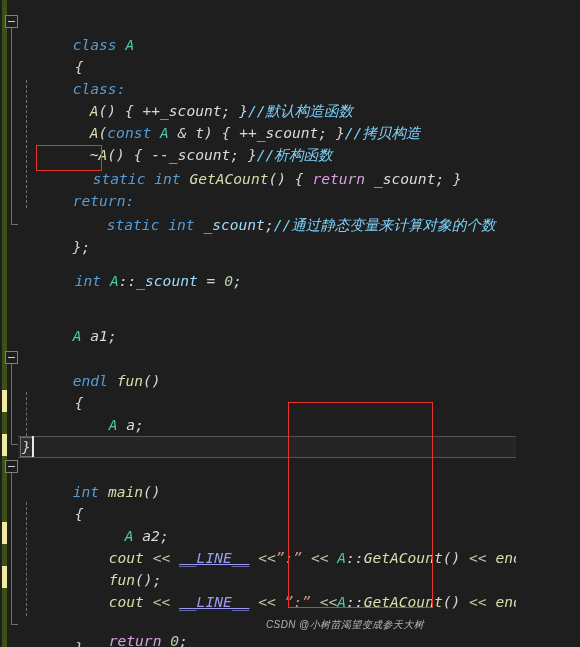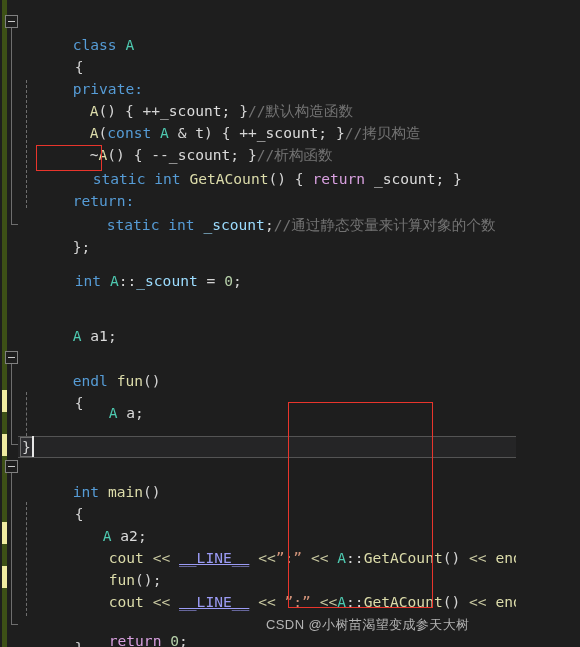--- a/index.html
+++ b/index.html
@@ -10,20 +10,21 @@
     overflow:hidden;
   }
   #editor{
     position:relative;
     width:516px;height:647px;
     background:#1e1e1e;
     color:#d4d4d4;
     font-size:14.6px;
     line-height:21.8px;
     overflow:hidden;
+    font-style:italic;
   }
   
   .changebar{position:absolute;left:2px;width:5px;}
   .cb-green{background:#3d5016;}
   .cb-yellow{background:#f0eba0;}
   
   .codearea{position:absolute;left:0;top:0;width:580px;}
   .line{
     position:relative;
     height:21.8px;
@@ -36,21 +37,21 @@
     border-top:1px solid #545454;
     border-bottom:1px solid #545454;
     box-sizing:border-box;
   }
   
   .kw{color:#569cd6;}          
   .type{color:#4ec9b0;}        
   .fn{color:#dcdcaa;}          
   .plain{color:#dcdcdc;}
   .punc{color:#d4d4d4;}
-  .cmt{color:#737373;}
+  .cmt{color:#7dd3fc;}
   .str{color:#ce9178;}
   .ret{color:#d8a0df;}         
   .num{color:#b5cea8;}
   .macro{color:#9b9bf5;text-decoration:underline;}
   .opshift{color:#c8c8a0;}
   .var{color:#9cdcfe;}
   .bracketmatch{
     background:#2d2d30;
     outline:1px solid #707070;
   }
@@ -84,21 +85,21 @@
   
   .caret{
     position:absolute;
     width:1.6px;background:#e6e6e6;
   }
   
   .watermark{
     position:absolute;
     color:#b4b4b4;
     font-family:"Liberation Sans","DejaVu Sans",sans-serif;
-    font-size:13px;
+    font-size:10px;
     letter-spacing:.4px;
     white-space:nowrap;
   }
 </style>
 </head>
 <body>
 
 <div id="editor">
 
   <div class="changebar cb-green" style="top:0px;height:390px;"></div>
@@ -131,21 +132,21 @@
 
     <div class="line" style="top:12px;position:absolute;left:20px;">
       <span class="kw">class</span><span class="punc"> </span><span class="type">A</span>
     </div>
 
     <div class="line" style="top:34px;position:absolute;left:22px;">
       <span class="punc">{</span>
     </div>
 
     <div class="line" style="top:56px;position:absolute;left:20px;">
-      <span class="kw">private:</span>
+      <span class="kw">class:</span>
     </div>
 
     <div class="line" style="top:78px;position:absolute;left:37px;">
       <span class="fn">A</span><span class="punc">() </span><span class="punc">{</span><span class="punc"> </span><span class="punc">++</span><span class="plain">_scount</span><span class="punc">;</span><span class="punc"> </span><span class="punc">}</span><span class="cmt">//默认构造函数</span>
     </div>
 
     <div class="line" style="top:100px;position:absolute;left:37px;">
       <span class="fn">A</span><span class="punc">(</span><span class="kw">const</span><span class="punc"> </span><span class="type">A</span><span class="punc"> </span><span class="punc">&amp;</span><span class="punc"> </span><span class="plain">t</span><span class="punc">)</span><span class="punc"> </span><span class="punc">{</span><span class="punc"> </span><span class="punc">++</span><span class="plain">_scount</span><span class="punc">;</span><span class="punc"> </span><span class="punc">}</span><span class="cmt">//拷贝构造</span>
     </div>
 
@@ -178,21 +179,21 @@
     </div>
 
     <div class="line" style="top:348px;position:absolute;left:20px;">
       <span class="kw">endl</span><span class="punc"> </span><span class="fn">fun</span><span class="punc">()</span>
     </div>
 
     <div class="line" style="top:370px;position:absolute;left:22px;">
       <span class="punc">{</span>
     </div>
 
-    <div class="line" style="top:380px;position:absolute;left:56px;">
+    <div class="line" style="top:392px;position:absolute;left:56px;">
       <span class="type">A</span><span class="punc"> </span><span class="plain">a</span><span class="punc">;</span>
     </div>
 
     <div class="line" style="top:414px;position:absolute;left:56px;">
       <span class="fn">cout</span><span class="punc"> </span><span class="opshift">&lt;&lt;</span><span class="macro">__LINE__</span><span class="punc"> </span><span class="opshift">&lt;&lt;</span><span class="punc"> </span><span class="str">”:”</span><span class="punc"> </span><span class="opshift">&lt;&lt;</span><span class="punc"> </span><span class="type">A</span><span class="punc">::</span><span class="fn">GetACount</span><span class="punc">() </span><span class="opshift">&lt;&lt;</span><span class="punc"> </span><span class="fn">endl</span><span class="punc">;</span>
     </div>
 
   </div>
 
   <div class="line current" style="position:absolute;left:18px;top:436px;width:562px;height:22px;">
@@ -203,21 +204,21 @@
   <div class="codearea">
 
     <div class="line" style="top:459px;position:absolute;left:20px;">
       <span class="kw">int</span><span class="punc"> </span><span class="fn">main</span><span class="punc">()</span>
     </div>
 
     <div class="line" style="top:481px;position:absolute;left:22px;">
       <span class="punc">{</span>
     </div>
 
-    <div class="line" style="top:503px;position:absolute;left:50px;">
+    <div class="line" style="top:503px;position:absolute;left:72px;">
       <span class="type">A</span><span class="punc"> </span><span class="plain">a2</span><span class="punc">;</span>
     </div>
 
     <div class="line" style="top:525px;position:absolute;left:56px;">
       <span class="fn">cout</span><span class="punc"> </span><span class="opshift">&lt;&lt;</span><span class="punc"> </span><span class="macro">__LINE__</span><span class="punc"> </span><span class="opshift">&lt;&lt;</span><span class="str">”:”</span><span class="punc"> </span><span class="opshift">&lt;&lt;</span><span class="punc"> </span><span class="type">A</span><span class="punc">::</span><span class="fn">GetACount</span><span class="punc">() </span><span class="opshift">&lt;&lt;</span><span class="punc"> </span><span class="fn">endl</span><span class="punc">;</span>
     </div>
 
     <div class="line" style="top:547px;position:absolute;left:56px;">
       <span class="fn">fun</span><span class="punc">()</span><span class="punc">;</span>
     </div>

